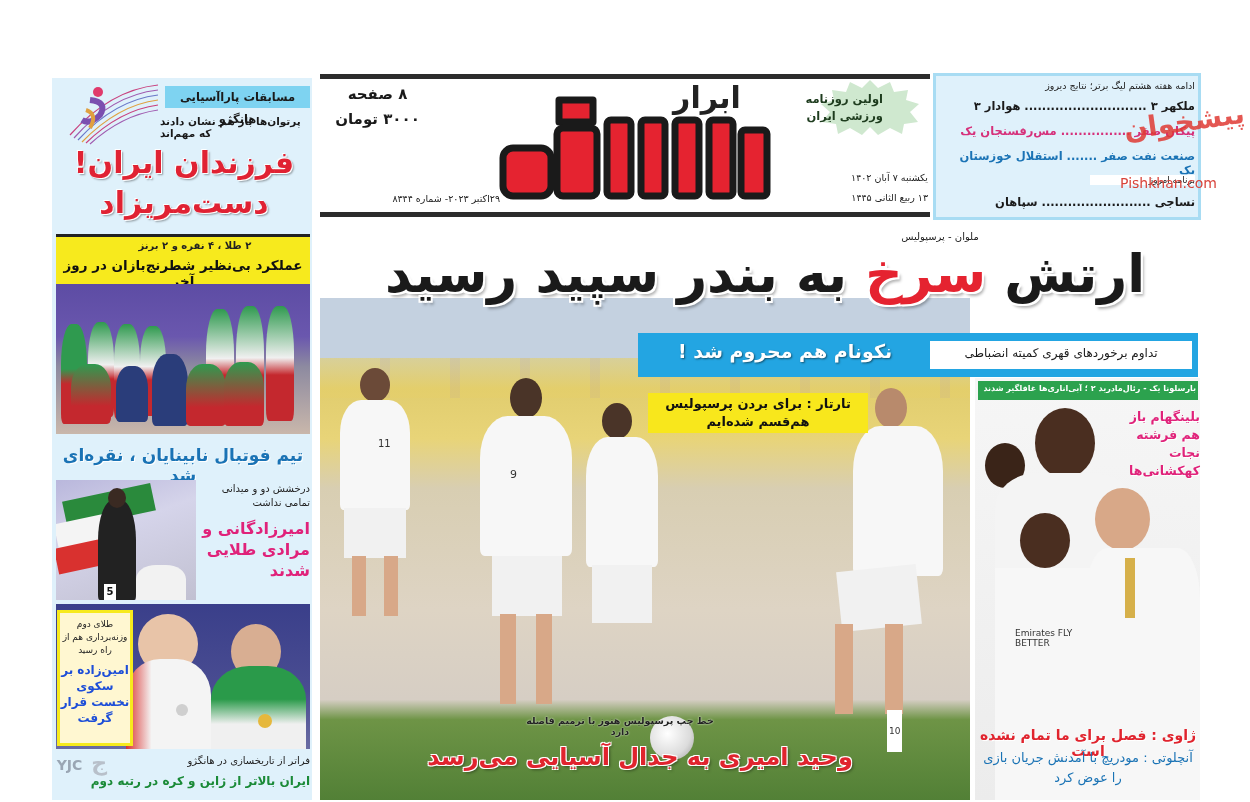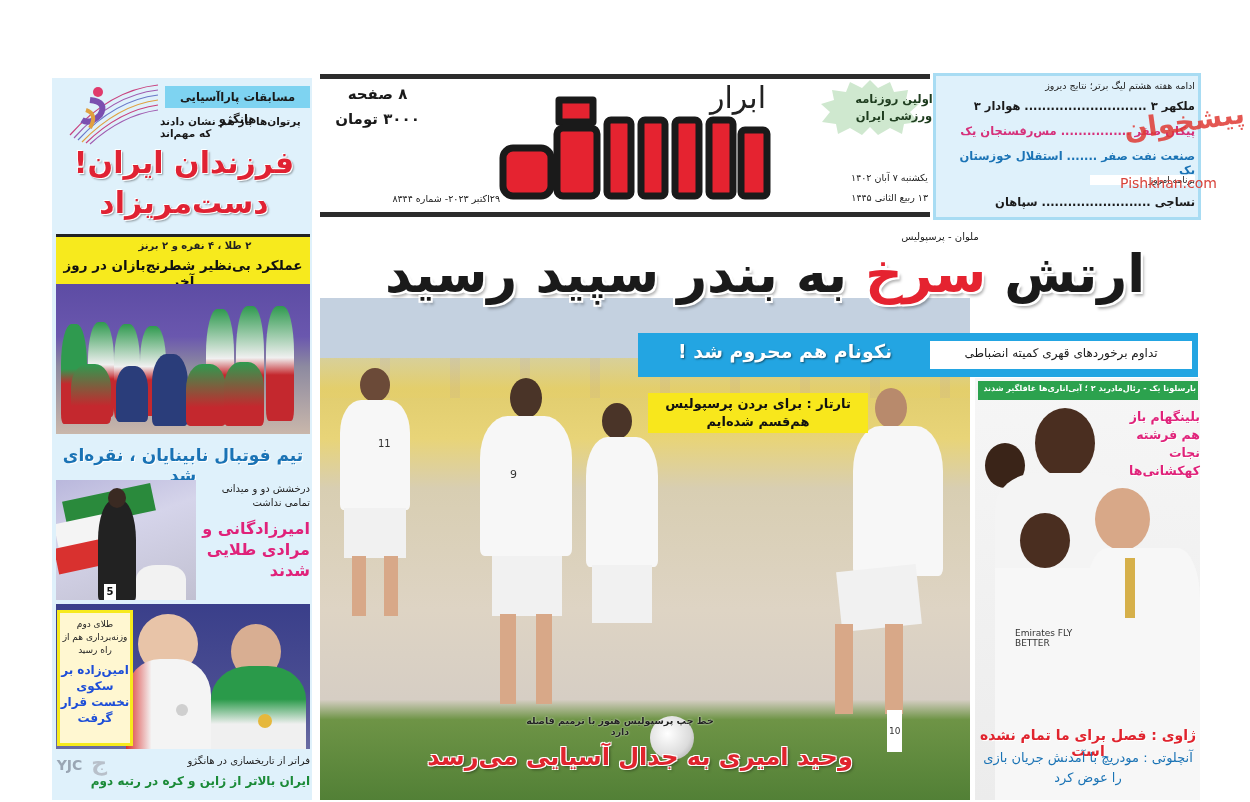--- a/index.html
+++ b/index.html
@@ -30,24 +30,24 @@
   #yjc-logo { left: 22px; top: 750px; width: 85px; height: 24px; color: #9aa6b4; font-weight: bold; font-size: 14px; }
   #rank-kicker { left: 110px; top: 755px; width: 200px; font-size: 10px; color: #222; text-align: right; }
   #rank-title { left: 90px; top: 774px; width: 220px; font-size: 12px; color: #1a8a37; font-weight: bold; text-align: right; }
 
   
   #mast-top { left: 320px; top: 74px; width: 610px; height: 5px; background: #2c2c2c; }
   #mast-bottom { left: 320px; top: 212px; width: 610px; height: 5px; background: #2c2c2c; }
   #pages { left: 330px; top: 85px; width: 95px; text-align: center; font-weight: bold; font-size: 15px; color: #1a1a1a; }
   #price { left: 330px; top: 110px; width: 95px; text-align: center; font-weight: bold; font-size: 15px; color: #1a1a1a; }
   #greg-date { left: 320px; top: 193px; width: 180px; font-size: 9.5px; color: #222; text-align: right; }
-  #logo-abrar { left: 696px; top: 80px; width: 70px; font-size: 30px; color: #222; text-align: right; }
+  #logo-abrar { left: 672px; top: 80px; width: 70px; font-size: 30px; color: #222; text-align: center; font-weight: bold; }
   #logo-main { left: 495px; top: 90px; width: 280px; height: 115px; }
   #burst { left: 820px; top: 80px; width: 100px; height: 55px; }
-  #burst-text { left: 846px; top: 91px; width: 96px; font-size: 11.5px; font-weight: bold; color: #1e3c1e; text-align: center; line-height: 17px; }
+  #burst-text { left: 787px; top: 91px; width: 96px; font-size: 11.5px; font-weight: bold; color: #1e3c1e; text-align: right; line-height: 17px; }
   #jalali-date { left: 820px; top: 172px; width: 108px; font-size: 9.5px; color: #222; text-align: right; }
   #hijri-date { left: 820px; top: 192px; width: 108px; font-size: 9.5px; color: #222; text-align: right; }
 
   
   #league-box { left: 933px; top: 73px; width: 268px; height: 147px; background: #dff1fb; border: 3px solid #a8dcf3; }
   #league-title { left: 940px; top: 80px; width: 255px; font-size: 9.5px; color: #222; text-align: right; }
   .league-row { position: absolute; left: 940px; width: 255px; text-align: right; font-weight: bold; font-size: 11.5px; }
   #league-today-label { left: 1090px; top: 175px; width: 105px; font-size: 9px; text-align: right; color: #222; background: #fff; }
   #pishkhan-url { left: 1120px; top: 175px; width: 110px; font-size: 14px; color: #d8433a; direction: ltr; text-align: left; }
 

